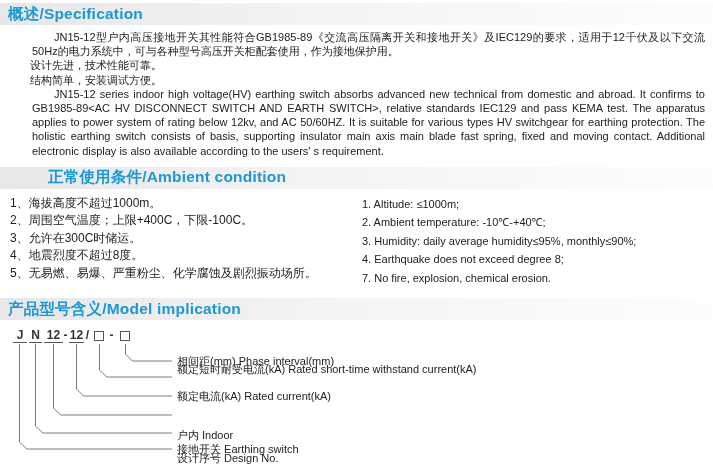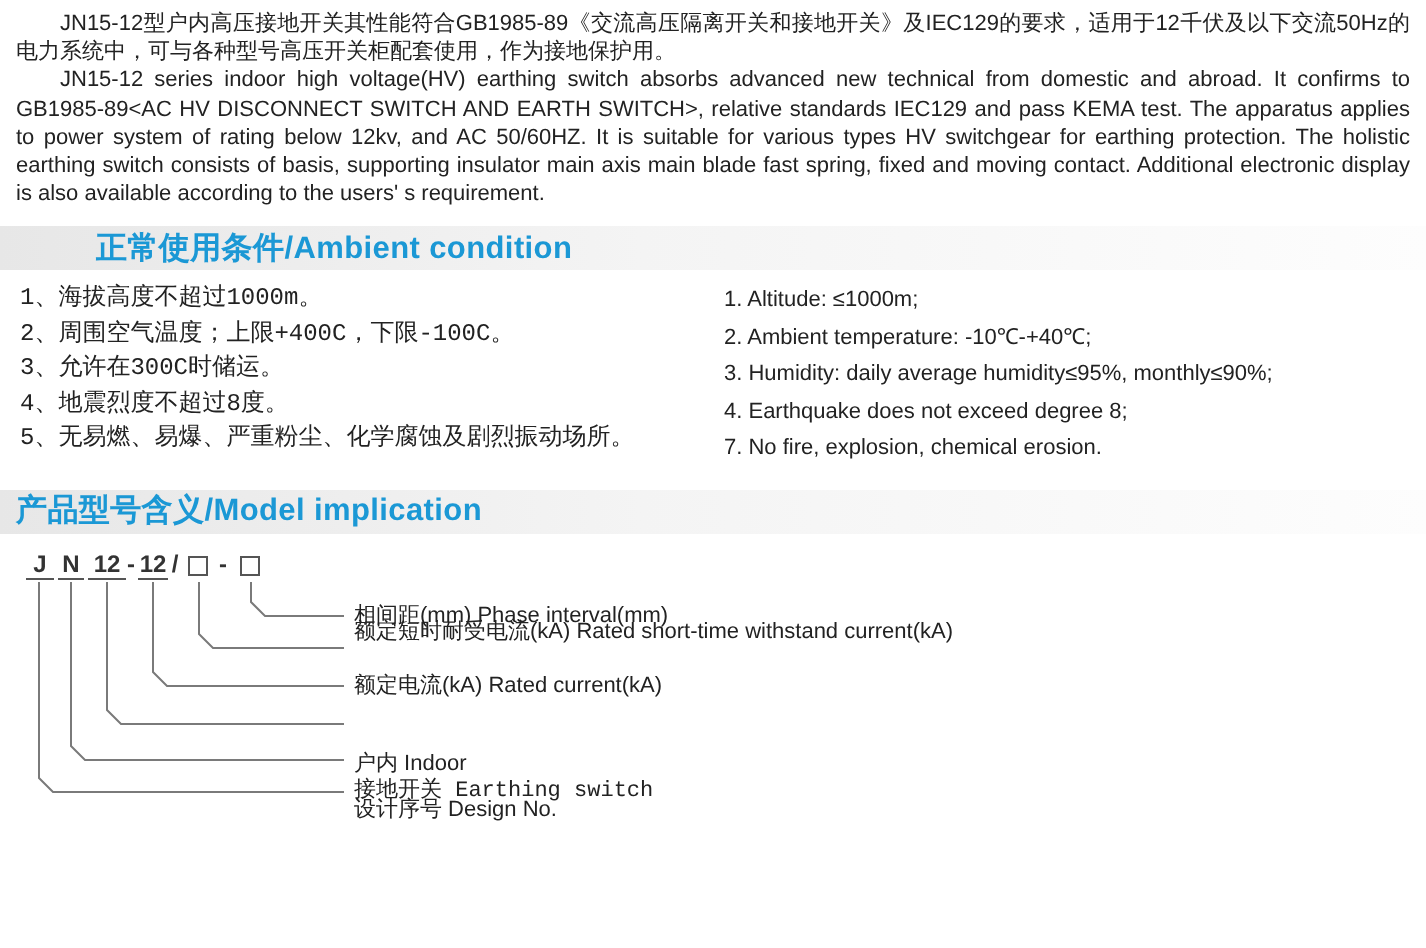--- a/index.html
+++ b/index.html
@@ -22,28 +22,28 @@
   .bar3 { margin-top: 11px; }
   .section-title {
     color: #1b98d5;
     font-size: 15.5px;
     font-weight: bold;
     letter-spacing: 0.2px;
   }
 
   .spec-text { margin: 5px 8px 0 8px; }
   .spec-text p { font-size: 11px; line-height: 14.2px; text-align: justify; }
-  .indent { text-indent: 2em; }
+  .indent { text-indent: 2em; margin-left: 24px; }
   .feat { text-indent: 2em; }
 
   .columns { display: flex; margin: 6px 8px 0 10px; }
   .col-cn { width: 352px; }
   .col-en { flex: 1; }
   .cond-list { list-style: none; }
-  .col-cn li { font-size: 12px; line-height: 17.5px; font-family: Liberation Mono, monospace; }
+  .col-cn li { font-size: 12px; line-height: 17.5px; }
   .col-en li { font-size: 11px; line-height: 18.5px; }
 
   .diagram { position: relative; height: 150px; margin-top: 8px; }
   .code-part {
     position: absolute; top: 1px;
     height: 14px; line-height: 13px;
     font-size: 12px; font-weight: bold; color: #333;
     text-align: center;
   }
   .u { border-bottom: 1.5px solid #555; }
@@ -59,23 +59,28 @@
     position: absolute; left: 177px;
     height: 14px; line-height: 14px;
     font-size: 11px; color: #222; white-space: nowrap;
   }
 </style>
 </head>
 <body>
 
 <div class="page">
 
+  <div class="section-bar bar1">
+    <span class="section-title">概述/Specification</span>
+  </div>
 
   <div class="spec-text">
     <p class="indent">JN15-12型户内高压接地开关其性能符合GB1985-89《交流高压隔离开关和接地开关》及IEC129的要求，适用于12千伏及以下交流50Hz的电力系统中，可与各种型号高压开关柜配套使用，作为接地保护用。</p>
+    <p class="feat">设计先进，技术性能可靠。</p>
+    <p class="feat">结构简单，安装调试方便。</p>
     <p class="indent">JN15-12 series indoor high voltage(HV) earthing switch absorbs advanced new technical from domestic and abroad. It confirms to GB1985-89&lt;AC HV DISCONNECT SWITCH AND EARTH SWITCH&gt;, relative standards IEC129 and pass KEMA test. The apparatus applies to power system of rating below 12kv, and AC 50/60HZ. It is suitable for various types HV switchgear for earthing protection. The holistic earthing switch consists of basis, supporting insulator main axis main blade fast spring, fixed and moving contact. Additional electronic display is also available according to the users' s requirement.</p>
   </div>
 
   <div class="section-bar bar2">
     <span class="section-title">正常使用条件/Ambient condition</span>
   </div>
 
   <div class="columns">
     <ul class="cond-list col-cn">
       <li>1、海拔高度不超过1000m。</li>
@@ -116,16 +121,16 @@
     <span class="code-part" style="left:84px;width:7px;">/</span>
     <span class="code-box" style="left:94px;"></span>
     <span class="code-part" style="left:107px;width:9px;">-</span>
     <span class="code-box" style="left:120px;"></span>
 
     <div class="model-label" style="top:26px;">相间距(mm) Phase interval(mm)</div>
     <div class="model-label" style="top:34px;">额定短时耐受电流(kA) Rated short-time withstand current(kA)</div>
     <div class="model-label" style="top:61px;">额定电流(kA) Rated current(kA)</div>
     <div class="model-label" style="top:80px;margin-top:43px;">设计序号 Design No.</div>
     <div class="model-label" style="top:100px;">户内 Indoor</div>
-    <div class="model-label" style="top:114px;font-family:Liberation Mono, monospace;">接地开关 Earthing switch</div>
+    <div class="model-label" style="top:114px;">接地开关 Earthing switch</div>
   </div>
 
 </div>
 
 </body></html>

